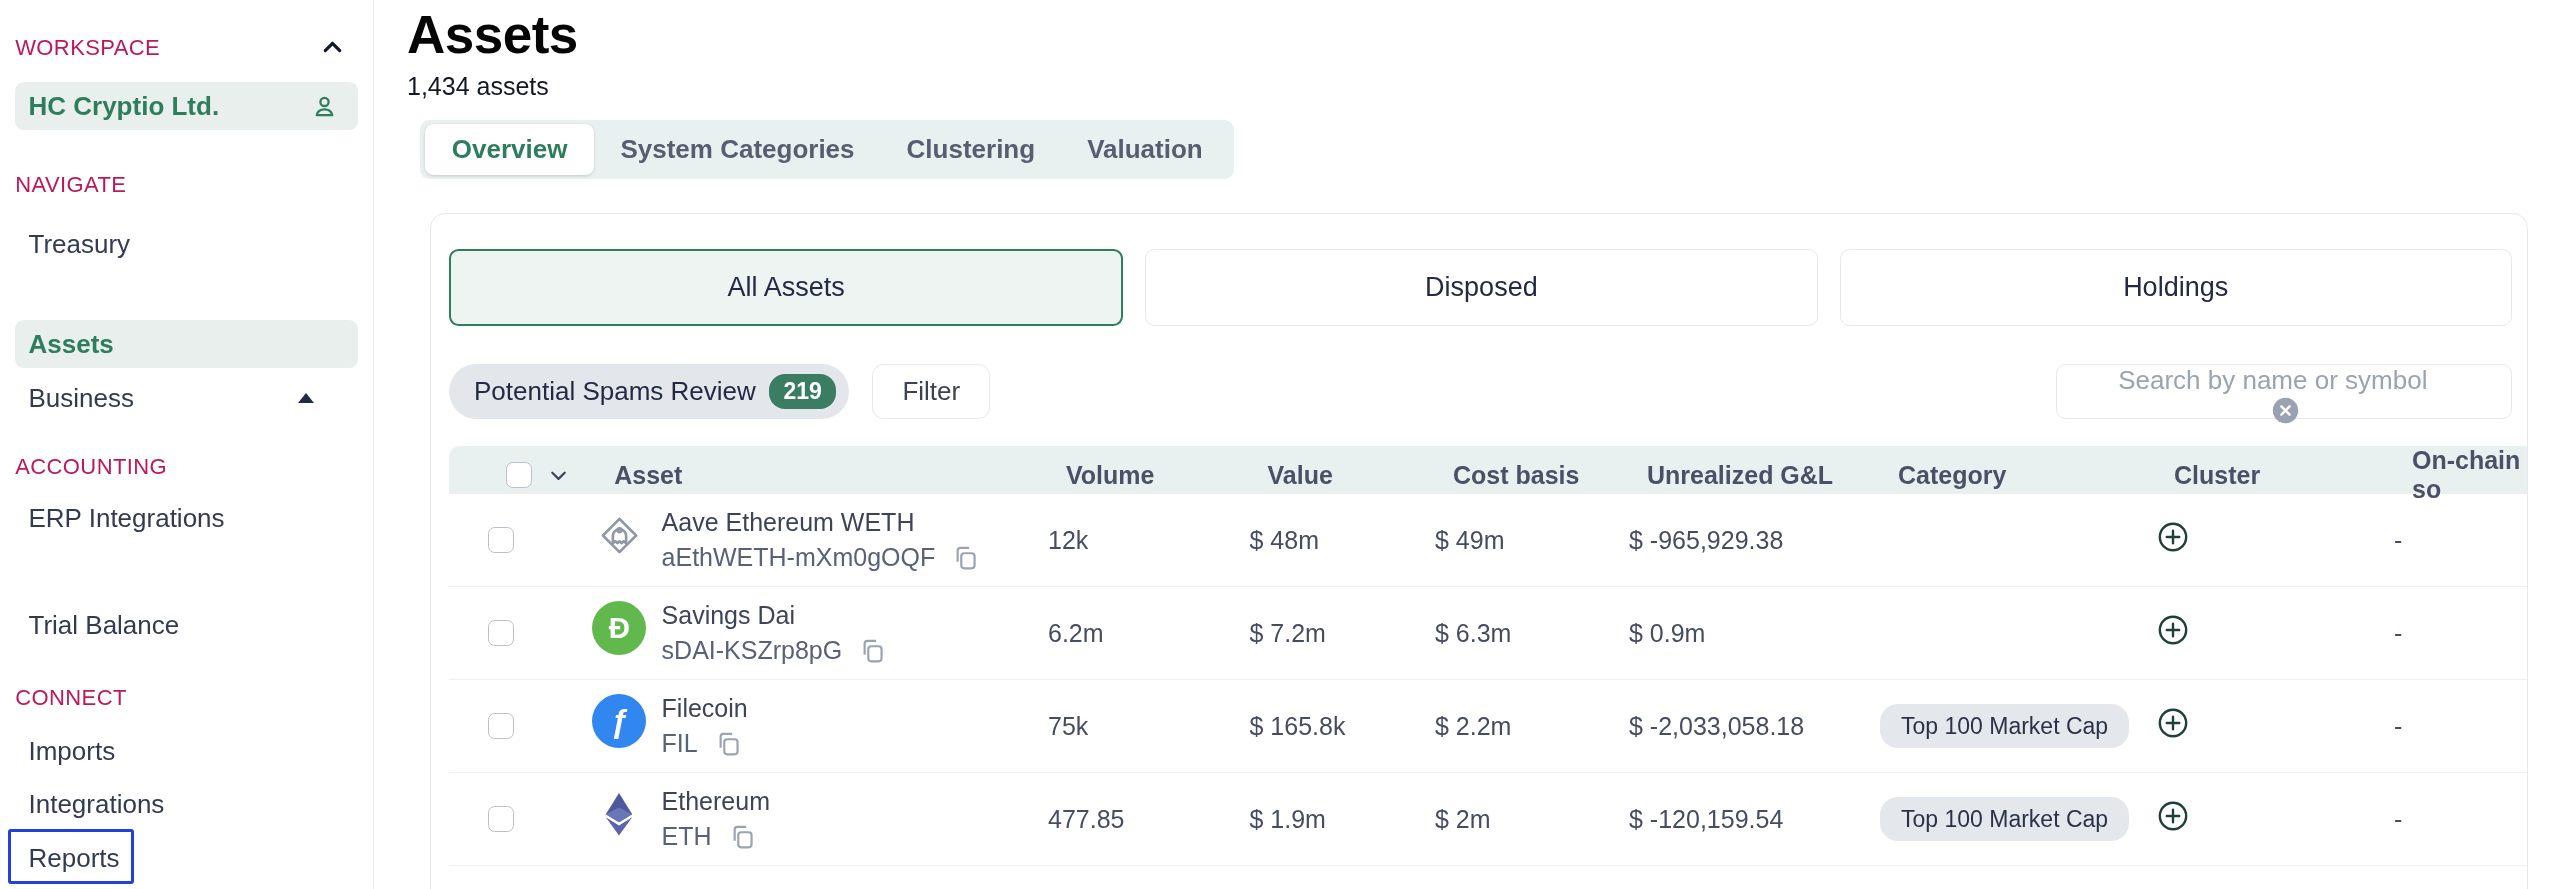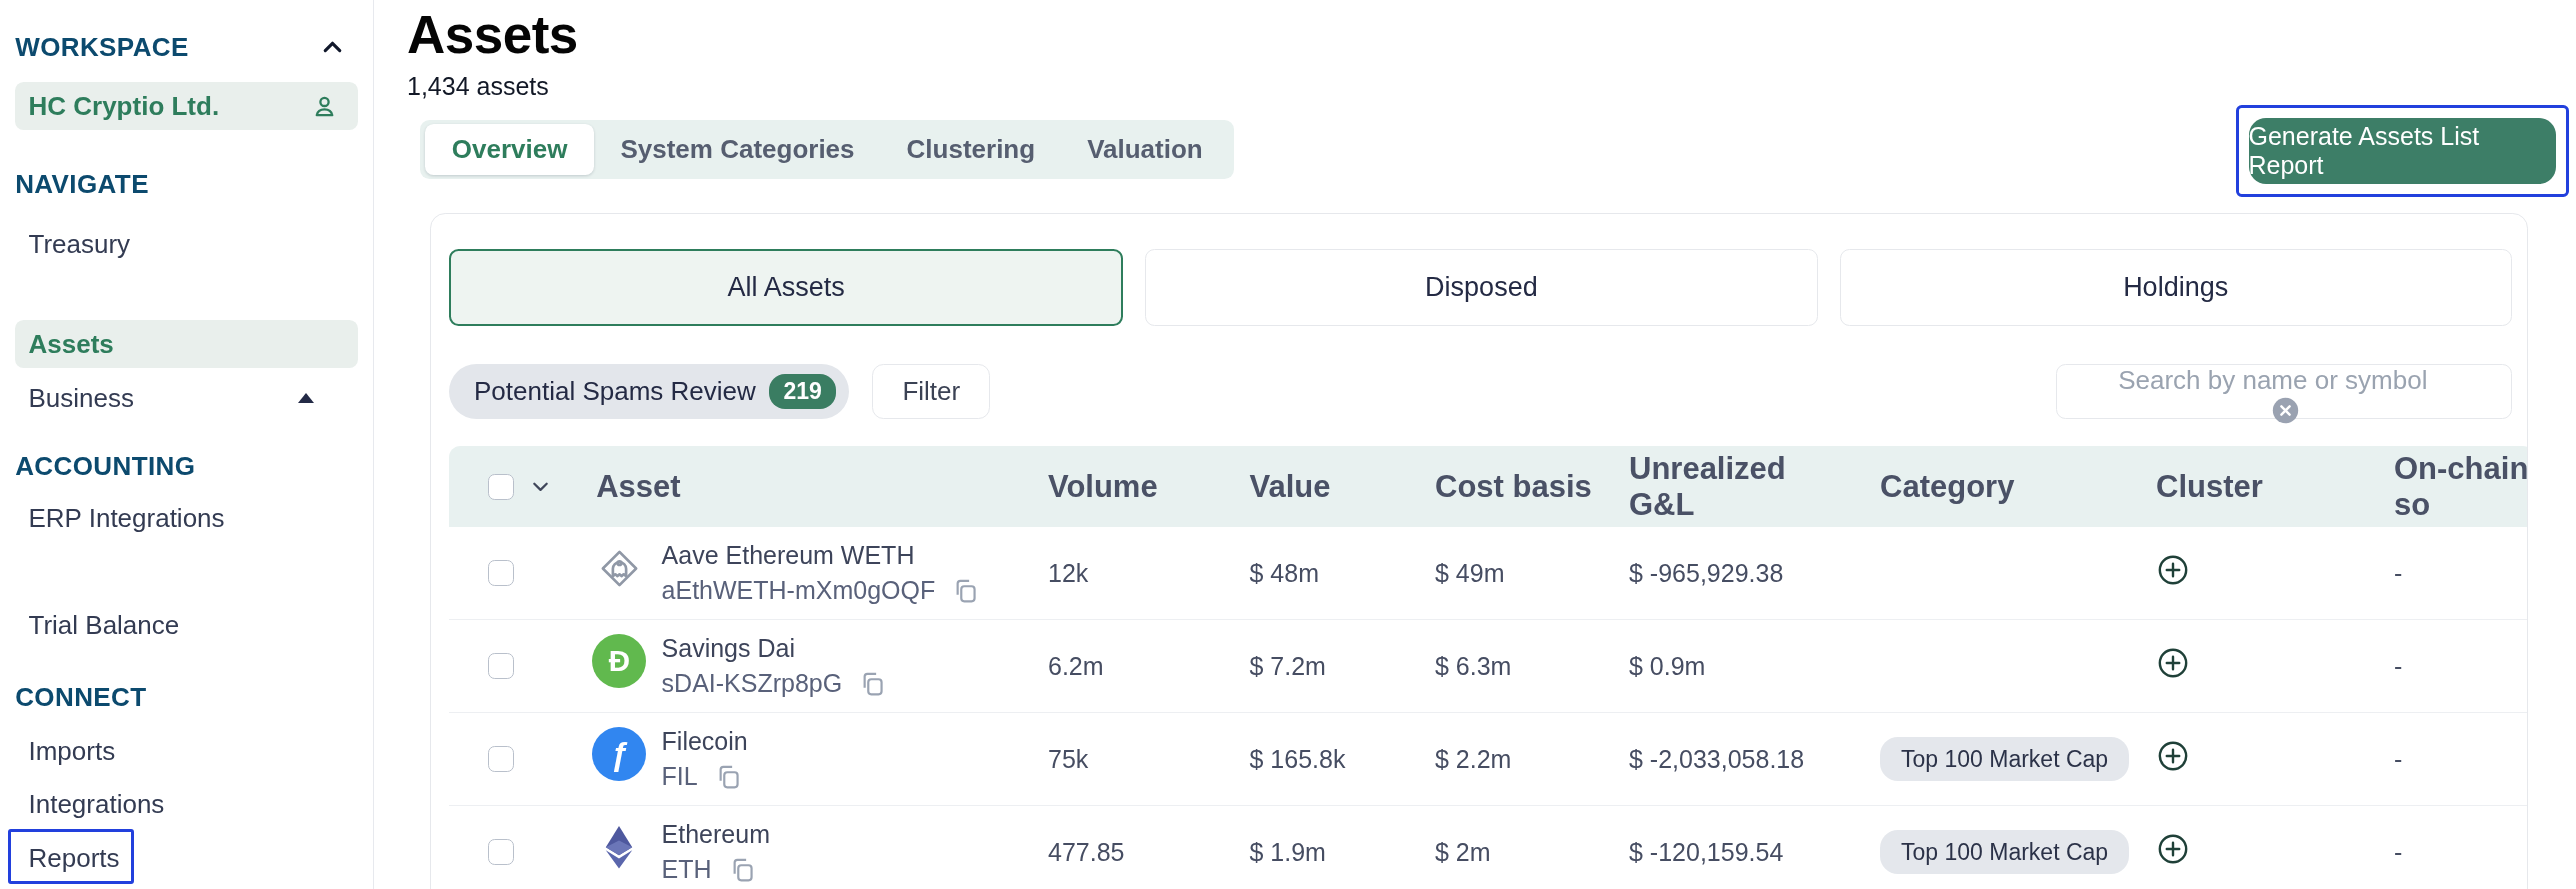--- a/index.html
+++ b/index.html
@@ -3,21 +3,21 @@
 <meta charset="utf-8">
 <style>
   * { margin:0; padding:0; box-sizing:border-box; }
   html,body { background:#fff; }
   body { font-family:"Liberation Sans", sans-serif; color:#333b52; }
   #app { position:relative; width:2576px; height:890px; overflow:hidden; background:#fff; }
 
   
   #sidebar { position:absolute; left:0; top:0; width:374px; height:890px; border-right:1px solid #e7e9ee; background:#fff; }
   .sb-row { position:absolute; left:15.2px; width:343px; display:flex; align-items:center; }
-  .sb-header { font-size:26px; font-weight:700; color:#0c4a6e; letter-spacing:0.4px; }
+  .sb-header { font-size:22px; font-weight:400; color:#be185d; letter-spacing:0.4px; }
   .sb-item { font-size:26px; color:#333b52; padding-left:13.3px; height:46px; }
   .sb-pill { height:48px; background:#e9efec; border-radius:8.6px; padding-left:13.3px; }
   .sb-pill .green-bold { font-size:26px; font-weight:700; color:#2e7d5c; }
   .badge-pill { margin-left:auto; margin-right:30.5px; background:#3a7d62; color:#fff; font-size:21px; font-weight:700; border-radius:15.2px; padding:4.8px 14.3px; }
   .tri-up { margin-left:auto; margin-right:44px; width:0; height:0; border-left:8.6px solid transparent; border-right:8.6px solid transparent; border-bottom:10.5px solid #232a46; }
   .sb-annotation { position:absolute; left:7.6px; top:829px; width:126px; height:55px; border:3.8px solid #2240dd; border-radius:2.9px; pointer-events:none; }
 
   
   #main { position:absolute; left:374px; top:0; right:0; height:890px; }
   .page-title { position:absolute; left:33px; top:3.8px; font-size:53px; font-weight:800; color:#050505; letter-spacing:-0.5px; }
@@ -43,21 +43,21 @@
   .spam-pill { display:flex; align-items:center; gap:13.3px; height:55px; background:#e3e6eb; border-radius:28px; padding:0 13.3px 0 25px; font-size:26px; color:#242a44; cursor:pointer; }
   .spam-count { background:#3a7d62; color:#fff; font-size:23px; font-weight:700; border-radius:16px; padding:3.8px 14.3px; }
   .filter-btn { margin-left:23px; height:55px; padding:0 29px; display:flex; align-items:center; background:#fff; border:1.4px solid #e6e8ec; border-radius:11.4px; font-size:26px; color:#3b4254; cursor:pointer; }
   .search-box { margin-left:auto; width:456px; height:55px; background:#fff; border:1.4px solid #e6e8ec; border-radius:9.5px; display:flex; align-items:center; padding:0 13.3px 0 17px;flex-direction:column; }
   .search-box input { flex:1; border:none; outline:none; font-size:26px; color:#333b52; font-family:"Liberation Sans", sans-serif; background:transparent; }
   .search-box input::placeholder { color:#9aa3b0; }
 
   
   .table { margin:27px 0 0 18px; width:2085px; }
   .t-grid { display:grid; grid-template-columns:132px 438px 200px 191px 200px 248px 229px 238px 210px; align-items:center; }
-  .t-head { height:81px; background:#e8f1f0; border-radius:11.4px 11.4px 0 0; font-size:31px; font-weight:700; color:#4a5166; }
+  .t-head { height:48px; background:#e8f1f0; border-radius:11.4px 11.4px 0 0; font-size:25px; font-weight:700; color:#4a5166;padding-left:18px; }
   .t-row { height:93px; border-bottom:1px solid #edeff2; background:#fff; font-size:25px; color:#464d62; }
   .c-check { display:flex; align-items:center; gap:13.3px; padding-left:39px; }
   .cb { width:26px; height:26px; border:1.9px solid #b9c0cb; border-radius:6.7px; background:#fff; cursor:pointer; flex:none; }
   .c-asset-h { padding-left:15.2px; }
   .c-asset { display:flex; align-items:flex-start; gap:15.2px; padding-left:11.4px; }
   .coin { width:54px; height:54px; border-radius:50%; display:flex; align-items:center; justify-content:center; flex:none; }
   .coin.dai { background:#61b94e; color:#fff; font-size:29.5px; font-weight:700; }
   .coin.fil { background:#3186f0; color:#fff; font-size:32px; font-style:italic; font-weight:600; }
   .coin.plain { background:transparent; }
   .a-name { font-size:25px; color:#3d445a; display:block; margin-bottom:5.7px; }
@@ -138,23 +138,20 @@
     <h1 class="page-title">Assets</h1>
     <div class="page-subtitle">1,434 assets</div>
 
     <div class="tabs">
       <div class="tab active">Overview</div>
       <div class="tab">System Categories</div>
       <div class="tab">Clustering</div>
       <div class="tab">Valuation</div>
     </div>
 
-    <div class="gen-annotation">
-      <div class="gen-btn">Generate Assets List Report</div>
-    </div>
 
     <section class="panel">
 
       <div class="scope-row">
         <div class="scope-card active">All Assets</div>
         <div class="scope-card">Disposed</div>
         <div class="scope-card">Holdings</div>
       </div>
 
       <div class="filter-row">

